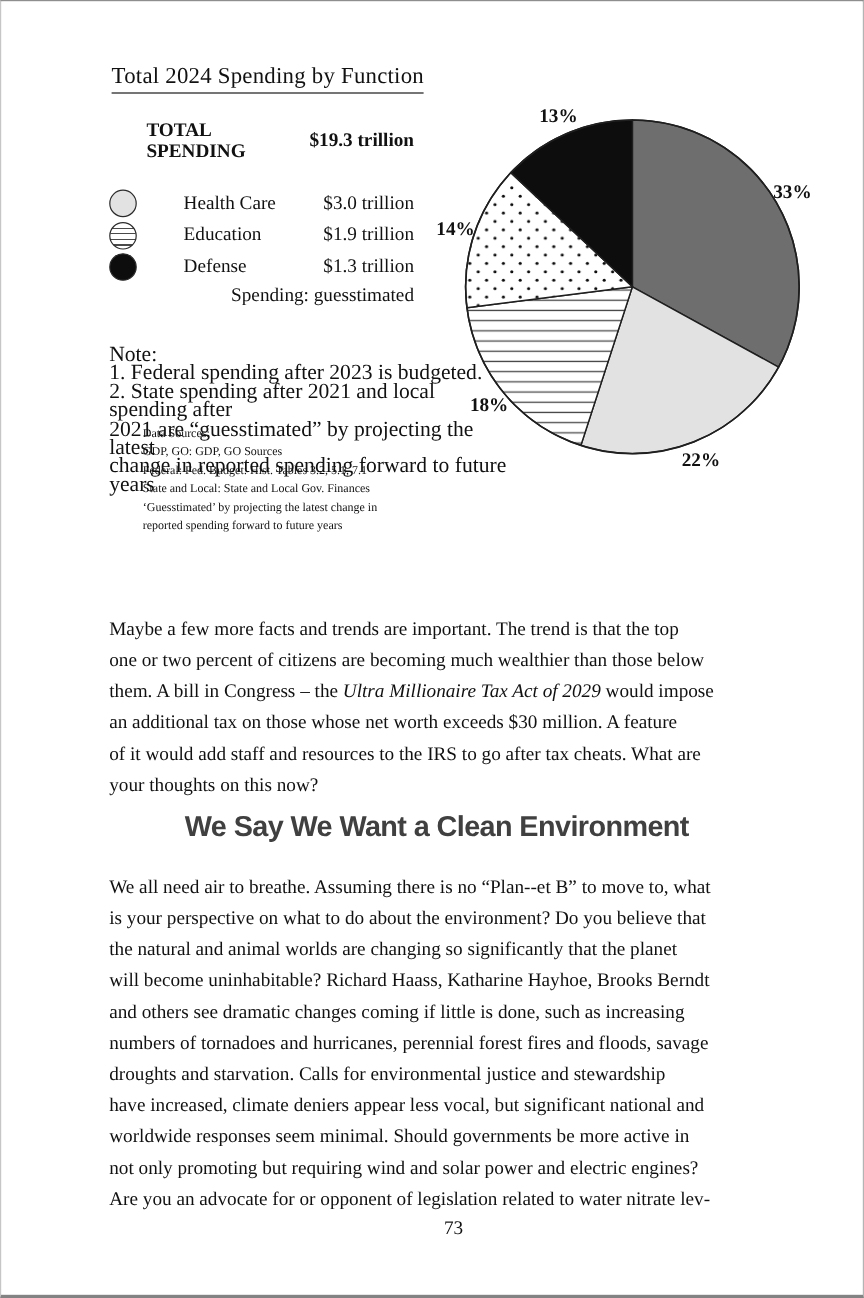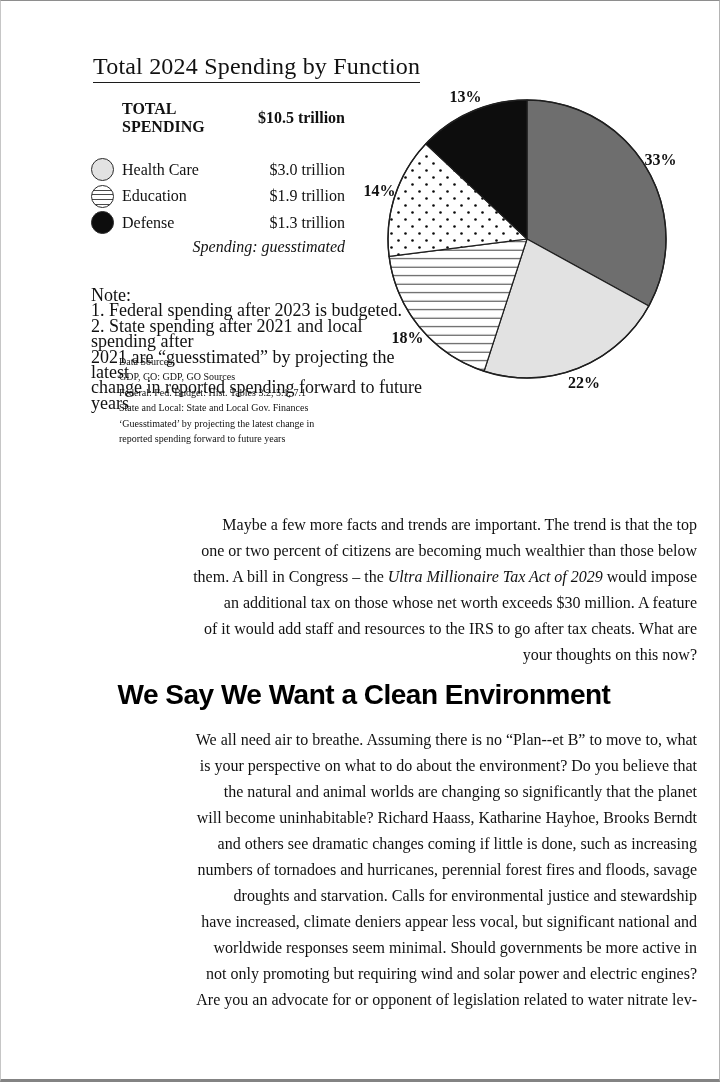--- a/index.html
+++ b/index.html
@@ -16,89 +16,89 @@
     position: absolute; inset: 0;
     box-sizing: border-box;
     border-top: 1px solid #8e8e8e;
     border-left: 1px solid #c6c6c6;
     border-right: 1px solid #b4b4b4;
     border-bottom: 3px solid #838383;
     background: #fff;
   }
   .fig-title {
     position: absolute; left: 92px; top: 52px;
-    font-size: 24px; letter-spacing: 0.2px;
+    font-size: 19px; letter-spacing: 0.2px;
     border-bottom: 1.5px solid #1c1c1c;
     padding-bottom: 2px;
     white-space: nowrap;
   }
   .legend {
     position: absolute; left: 90px; top: 99px; width: 254px;
     font-size: 16px;
   }
   .legend-header {
     display: flex; align-items: center;
     font-weight: bold; padding-left: 31px; margin-bottom: 22px;
   }
   .legend-header .lab { flex: 1; }
   .legend-row {
-    display: flex; align-items: center; margin-bottom: 3.5px;
+    display: flex; align-items: center; margin-bottom: 3.5px; gap: 31px;
   }
   .legend-row .lab { flex: 1; margin-left: 8px; }
   .legend-row .val, .legend-header .val { text-align: right; white-space: nowrap; }
   .sw {
     width: 23px; height: 23px; border-radius: 50%;
     border: 1.5px solid #2b2b2b; box-sizing: border-box;
     background-color: #fff; flex: 0 0 auto;
   }
   .legend-footnote {
-    text-align: right; font-style: italic; margin-top: 2px; font-size: 16px;
+    text-align: right; margin-top: 2px; font-size: 16px;
   }
   .fig-note {
     position: absolute; left: 90px; top: 287px; width: 340px;
     font-size: 18px; line-height: 15.4px; white-space: pre-line;
   }
   .fig-sources {
     position: absolute; left: 90px; top: 353px; width: 340px;
     font-size: 10px; line-height: 15.4px; white-space: pre-line; margin-left: 28px;
   }
   .pie-wrap { position: absolute; left: 345px; top: 75px; width: 360px; height: 320px; }
   .pie-wrap svg { display: block; width: 100%; height: 100%; }
   .para {
     position: absolute; left: 90px; width: 606px;
     font-size: 16px; line-height: 26px; white-space: pre-line;
-    text-align: right;
+    text-align: left;
     margin-top: 15px;
   }
   .para-1 { top: 496px; }
   .para-2 { top: 711px; }
   .para em { font-style: italic; }
   .section-heading {
     position: absolute; left: 90px; top: 655px; width: 546px;
     text-align: center;
     font-family: "Liberation Sans", sans-serif;
-    font-weight: 700; font-size: 28px; letter-spacing: -0.5px;
-    color: #000000;
+    font-weight: 700; font-size: 24px; letter-spacing: -0.5px;
+    color: #404040;
   }
   .page-number {
     position: absolute; left: 90px; top: 1014px; width: 574px;
     text-align: center; font-size: 16px;
   }
 </style>
 </head>
 <body>
 
 <div class="page">
 
   <div class="fig-title">Total 2024 Spending by Function</div>
 
   <div class="legend">
     <div class="legend-header">
       <span class="lab">TOTAL SPENDING</span>
-      <span class="val">$10.5 trillion</span>
+      <span class="val">$19.3 trillion</span>
     </div>
     <div class="legend-row">
       <span class="sw" style="background-color: rgb(226, 226, 226);"></span>
       <span class="lab">Health Care</span>
       <span class="val">$3.0 trillion</span>
     </div>
     <div class="legend-row">
       <span class="sw" style="background-image: repeating-linear-gradient(transparent 0px, transparent 3.6px, rgb(74, 74, 74) 3.6px, rgb(74, 74, 74) 4.7px);"></span>
       <span class="lab">Education</span>
       <span class="val">$1.9 trillion</span>
@@ -168,14 +168,15 @@
 the natural and animal worlds are changing so significantly that the planet
 will become uninhabitable? Richard Haass, Katharine Hayhoe, Brooks Berndt
 and others see dramatic changes coming if little is done, such as increasing
 numbers of tornadoes and hurricanes, perennial forest fires and floods, savage
 droughts and starvation. Calls for environmental justice and stewardship
 have increased, climate deniers appear less vocal, but significant national and
 worldwide responses seem minimal. Should governments be more active in
 not only promoting but requiring wind and solar power and electric engines?
 Are you an advocate for or opponent of legislation related to water nitrate lev-</p>
 
+  <div class="page-number">73</div>
 
 </div>
 
 </body></html>

